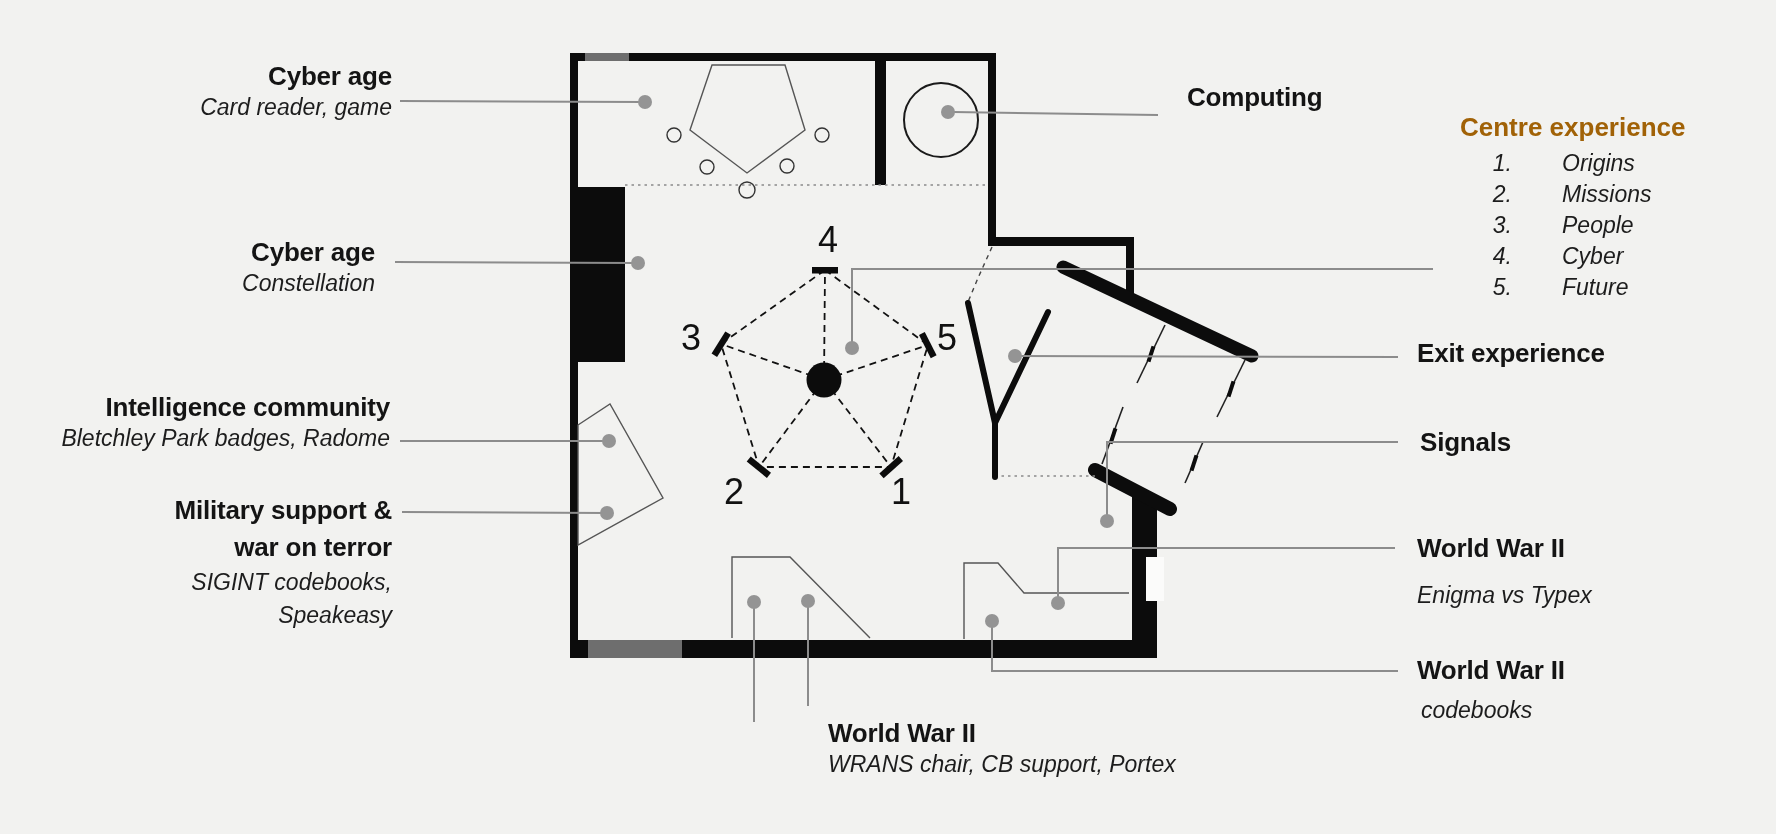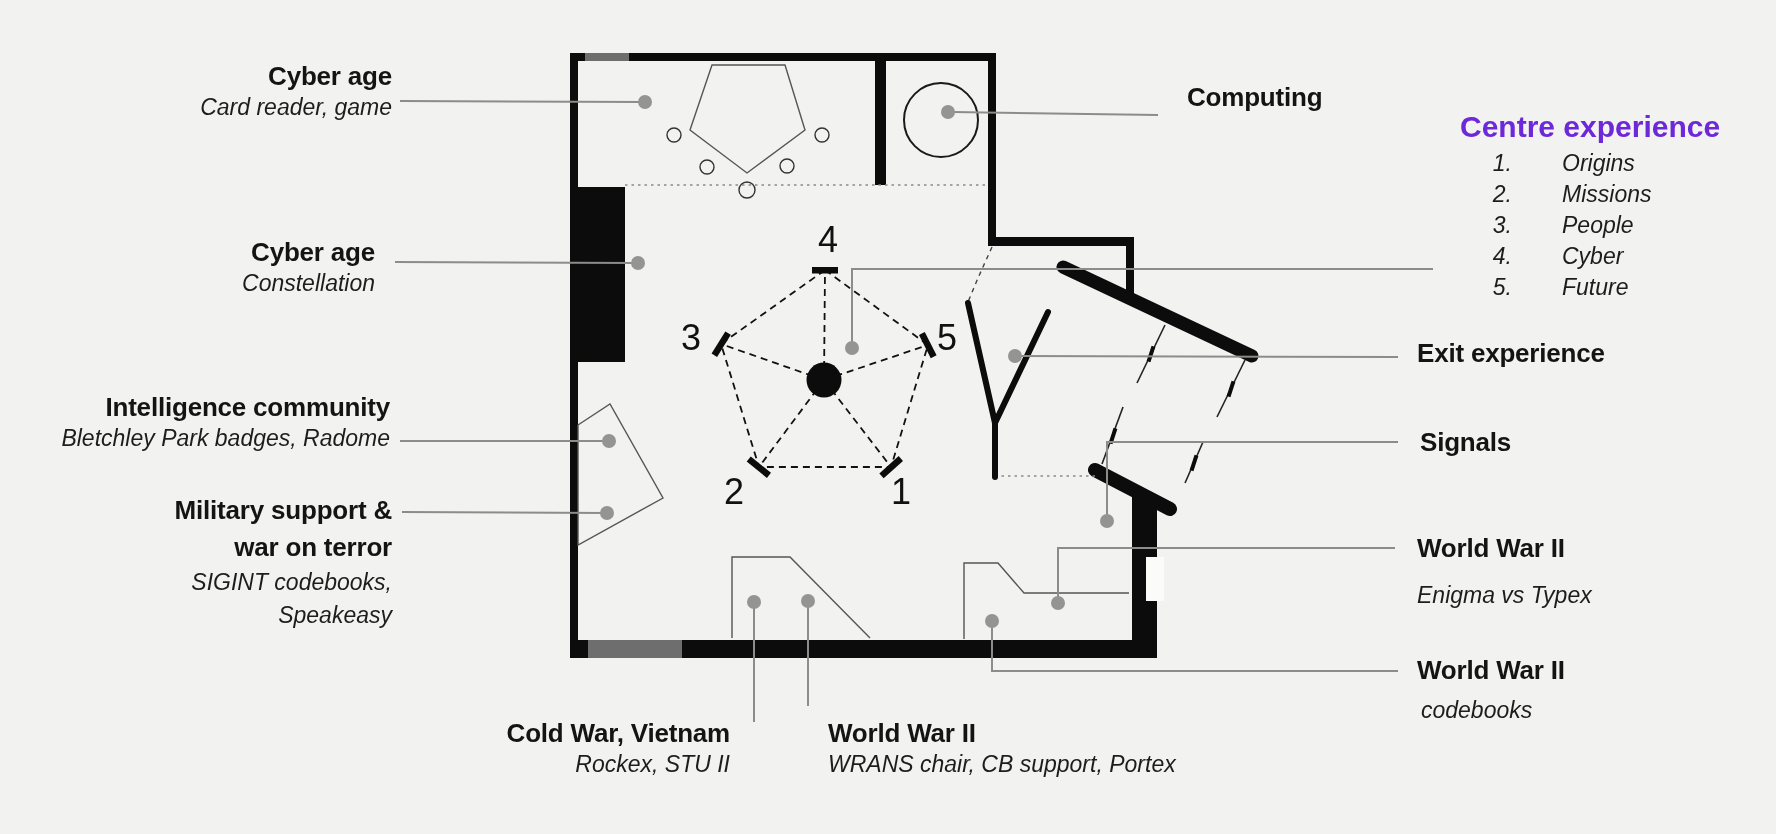--- a/index.html
+++ b/index.html
@@ -16,21 +16,21 @@
   #plan-svg{position:absolute;left:0;top:0;}
   .lbl{position:absolute;color:#141414;}
   .lbl .t{font-weight:bold;font-size:26px;line-height:32px;letter-spacing:-0.2px;}
   .lbl .s{font-style:italic;font-size:23px;line-height:30px;color:#1d1d1d;}
   .ra{text-align:right;}
   .la{text-align:left;}
   .zone-num{
     position:absolute;width:44px;text-align:center;
     font-size:36px;line-height:44px;color:#111;
   }
-  .ce-title{font-weight:bold;font-size:30px;line-height:34px;color:#6d28d9;}
+  .ce-title{font-weight:bold;font-size:26px;line-height:34px;color:#a16207;}
   .ce-list{margin-top:4px;}
   .ce-row{display:flex;font-style:italic;font-size:23px;line-height:31px;color:#1d1d1d;}
   .ce-row .n{width:52px;text-align:right;}
   .ce-row .x{padding-left:50px;}
 </style>
 </head>
 <body>
 
 <div id="canvas">
 
@@ -166,24 +166,20 @@
     <div class="t">Intelligence community</div>
     <div class="s">Bletchley Park badges, Radome</div>
   </div>
 
   <div class="lbl ra" style="left:72px;top:492px;width:320px;">
     <div class="t" style="line-height:37px;">Military support &amp;</div>
     <div class="t" style="line-height:37px;">war on terror</div>
     <div class="s" style="line-height:33px;">SIGINT codebooks, Speakeasy</div>
   </div>
 
-  <div class="lbl ra" style="left:430px;top:717px;width:300px;">
-    <div class="t">Cold War, Vietnam</div>
-    <div class="s">Rockex, STU II</div>
-  </div>
 
   <div class="lbl la" style="left:828px;top:717px;width:430px;">
     <div class="t">World War II</div>
     <div class="s">WRANS chair, CB support, Portex</div>
   </div>
 
   <div class="lbl la" style="left:1187px;top:81px;width:300px;">
     <div class="t">Computing</div>
   </div>
 

